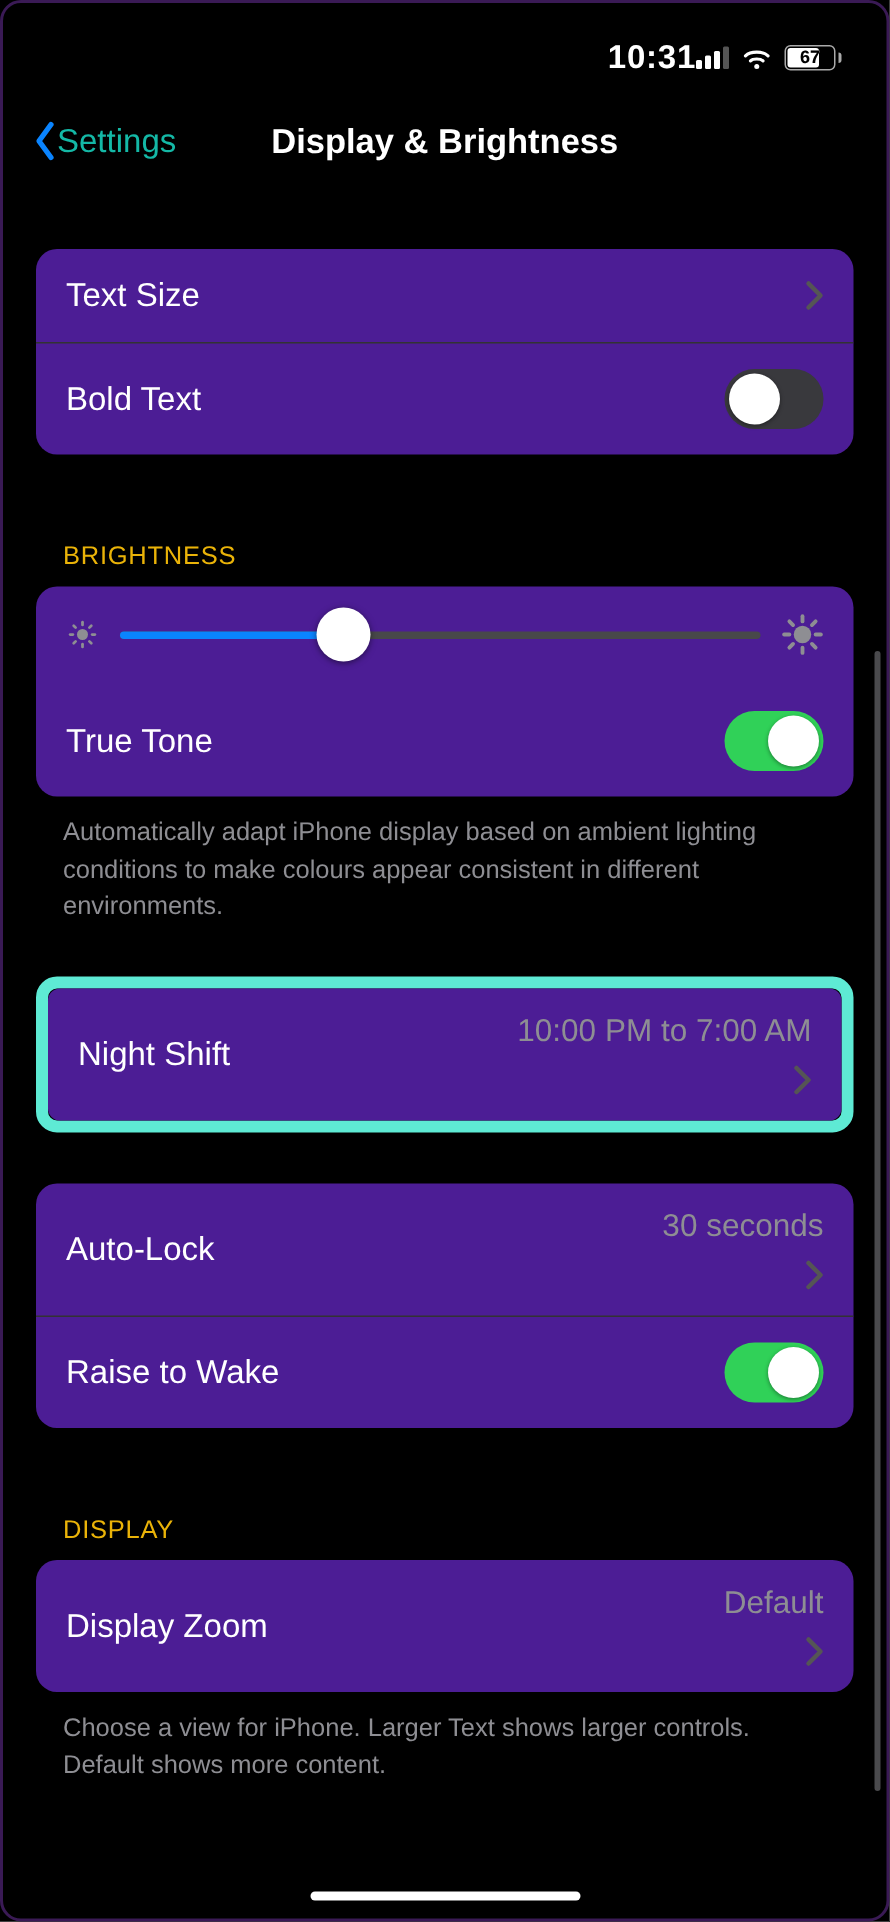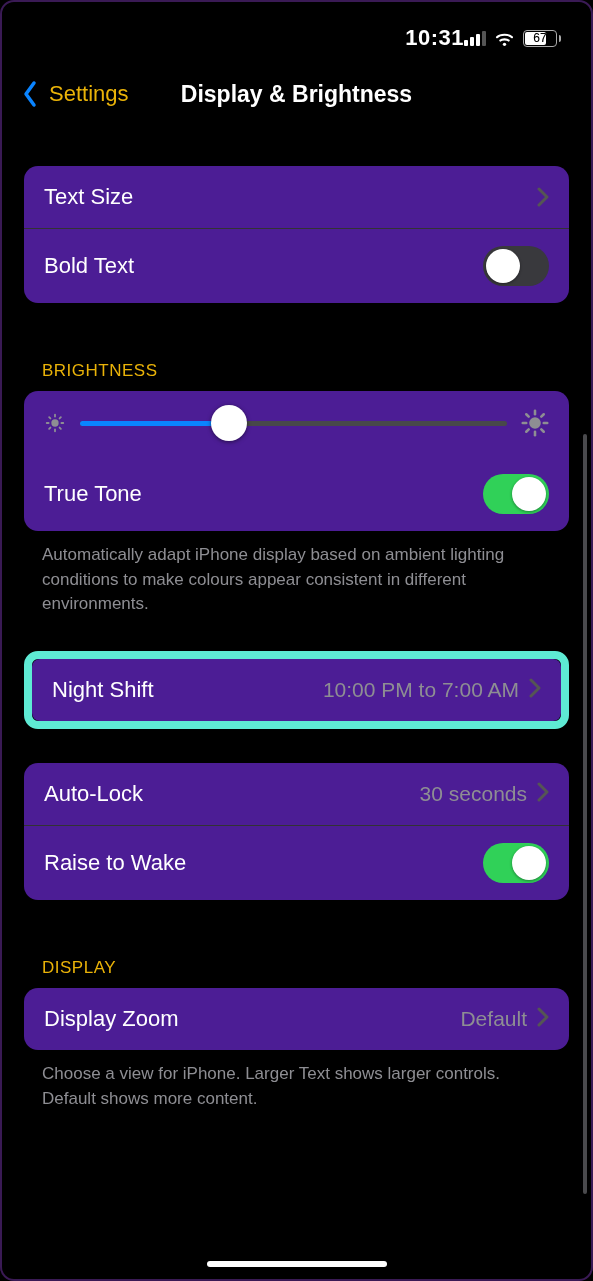--- a/index.html
+++ b/index.html
@@ -24,49 +24,49 @@
     .status-time { font-size: 22px; font-weight: 600; letter-spacing: 0.5px; }
     .status-icons { display: flex; align-items: center; gap: 8px; }
     .cell-bars { display: flex; align-items: flex-end; gap: 2px; height: 16px; }
     .cell-bars span { width: 4px; background: #fff; border-radius: 1px; }
     .cell-bars span:nth-child(1){height:6px} .cell-bars span:nth-child(2){height:9px}
     .cell-bars span:nth-child(3){height:12px} .cell-bars span:nth-child(4){height:15px;background:#555}
     .wifi-icon { width: 21px; height: 15px; position: relative; }
     .battery-wrap { display:flex; align-items:center; gap:2px;}
     .battery { position: relative; width: 34px; height: 17px; border: 1.5px solid #aaa; border-radius: 4px; display:flex; align-items:center;}
     .battery .fill { position:absolute; left:1px; top:1px; bottom:1px; width: 67%; background:#fff; border-radius:2px;}
-    .battery .pct { position: relative; font-size: 12px; font-weight: 400; color:#000; z-index:2; width:100%; text-align:center; mix-blend-mode: difference; color:#fff;}
+    .battery .pct { position: relative; font-size: 12px; font-weight: 700; color:#000; z-index:2; width:100%; text-align:center; mix-blend-mode: difference; color:#fff;}
     .battery-nub{ width:2px; height:7px; background:#aaa; border-radius:0 2px 2px 0;}
     .nav-header {
       display: flex;
       align-items: center;
       padding: 18px 20px 20px;
       position: relative;
     }
-    .back-btn { display: flex; align-items: center; color: #eab308; font-size: 22px; gap:11px;}
+    .back-btn { display: flex; align-items: center; color: #14b8a6; font-size: 22px; gap:0;}
     .back-chevron { width: 16px; height: 28px; }
     .header-title {
       position: absolute; left: 50%; transform: translateX(-50%);
       font-size: 23px; font-weight: 600; color: #fff;
     }
     .content { padding: 0 22px 40px; }
     .section-header {
       font-size: 17px; color: #eab308; letter-spacing: 0.5px;
       padding: 28px 18px 10px; text-transform: uppercase; margin-top: 30px;
     }
     .group {
       background: #4c1d95; border-radius: 14px; overflow: hidden;
     }
     .row {
       display: flex; align-items: center; justify-content: space-between;
       padding: 17px 20px; min-height: 62px;
     }
     .row + .row { border-top: 1px solid #333; }
     .row-left { font-size: 22px; color: #fff; }
-    .row-right { display: flex; align-items: flex-start; gap: 10px; }
+    .row-right { display: flex; align-items: flex-end; gap: 10px; flex-direction: column; }
     .row-value { font-size: 21px; color: #8e8e93; }
     .chevron-right { width: 12px; height: 20px; }
     .chevron-right path { stroke: #555; stroke-width: 3; fill: none; stroke-linecap: round; stroke-linejoin: round;}
     .toggle {
       width: 66px; height: 40px; border-radius: 20px; position: relative;
       transition: background .2s;
     }
     .toggle.off { background: #39393d; }
     .toggle.on  { background: #30d158; }
     .toggle .knob {

